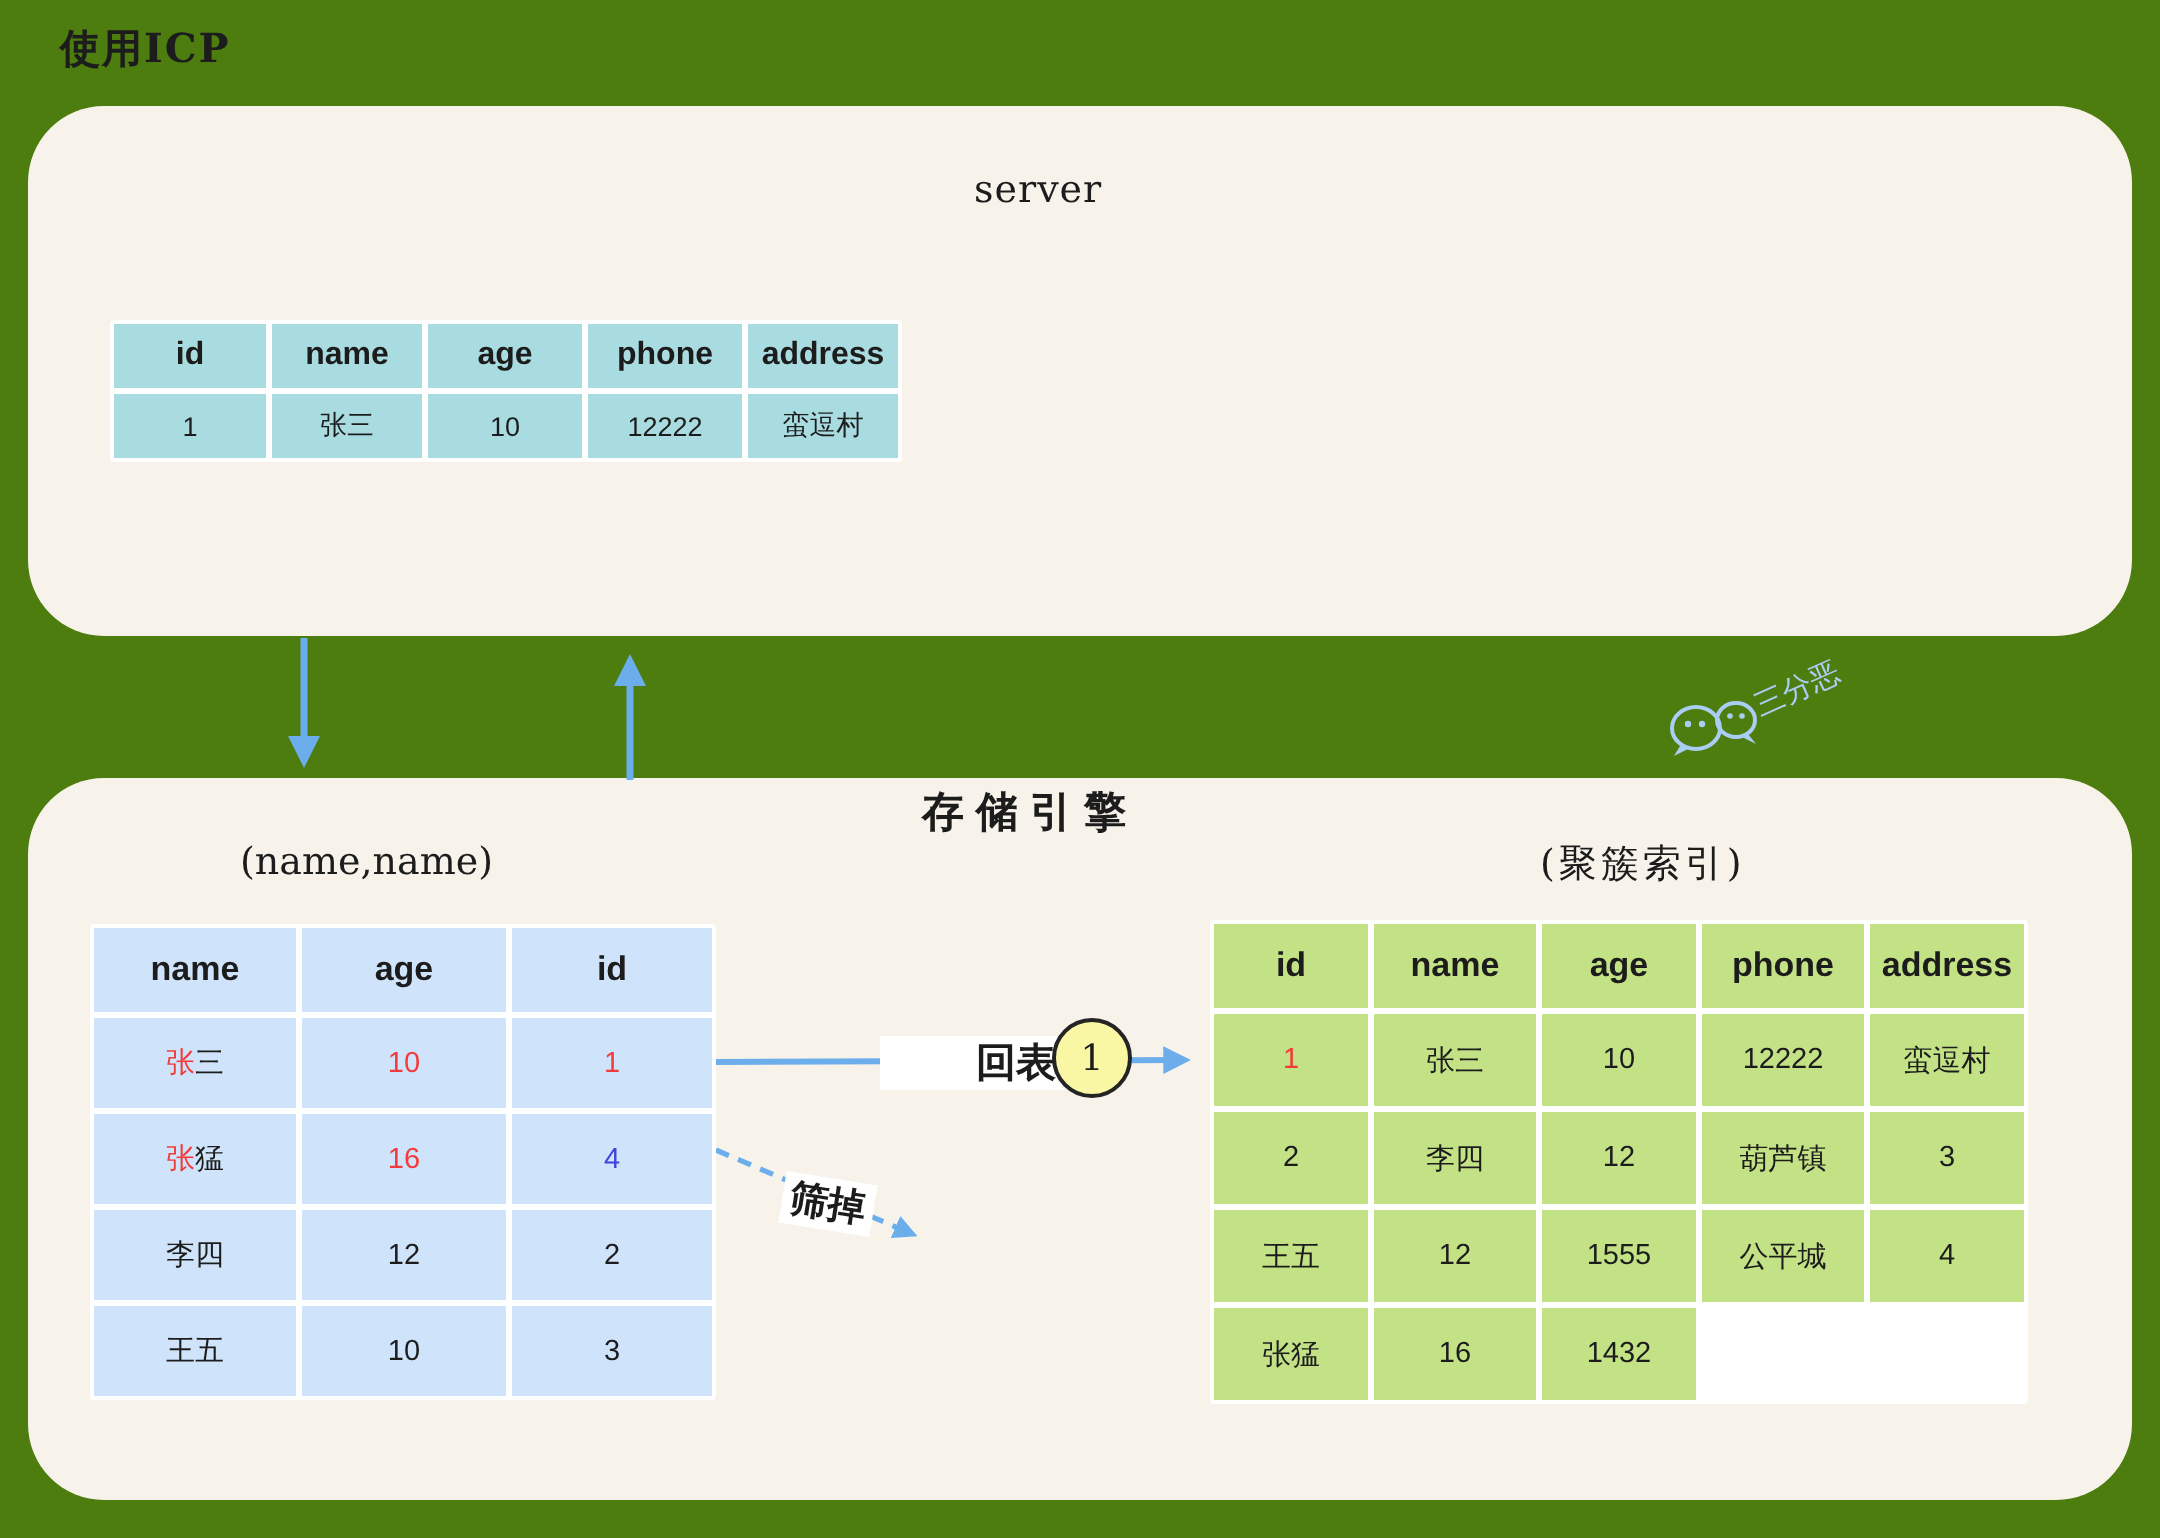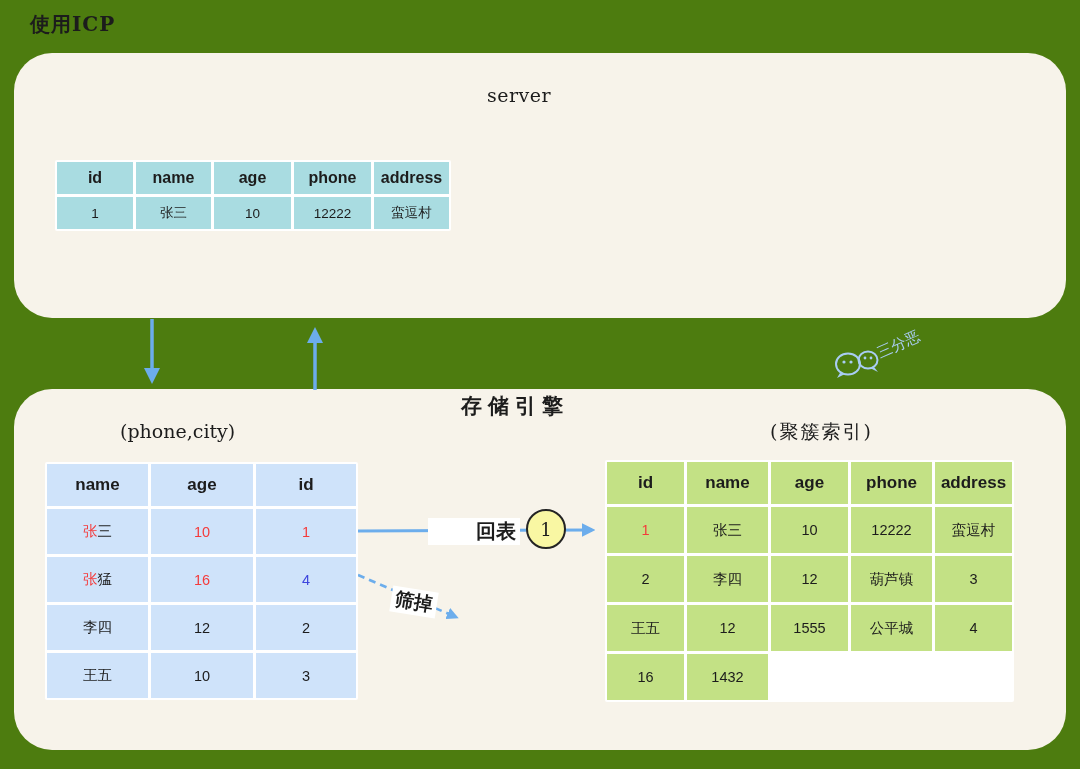--- a/index.html
+++ b/index.html
@@ -40,21 +40,21 @@
   #clustered-table{left:605px;top:460px;grid-template-columns:77px 81px 77px 81px 77px;}
   #clustered-table .cell{height:46px;font-size:14.5px;background:var(--clustered-cell);}
   #clustered-table .head{height:42px;font-size:17px;}
 
   .c-default{color:#1c1c1c;}
   .c-red{color:var(--red);}
   .c-blue{color:var(--blue);}
 
   .flow-label{position:absolute;font-family:"DejaVu Serif",serif;font-weight:700;font-size:20px;
               color:#1c1c1c;background:#ffffff;padding:0 4px;}
-  .back-label{left:428px;top:518px;padding-left:48px;}
+  .back-label{left:440px;top:518px;padding-left:48px;}
   .filter-label{left:391px;top:589px;font-size:19px;transform:rotate(9deg);}
   .step-circle{position:absolute;left:526px;top:509px;width:36px;height:36px;border-radius:50%;
                background:var(--badge-yellow);border:2px solid #242424;display:flex;
                align-items:center;justify-content:center;font-family:"DejaVu Serif",serif;
                font-size:18px;color:#1c1c1c;}
 
   .watermark{position:absolute;left:828px;top:322px;width:120px;height:62px;}
 </style>
 </head>
 <body>
@@ -115,21 +115,21 @@
         <circle cx="16" cy="40" r="1.6"></circle>
         <circle cx="23" cy="40" r="1.6"></circle>
         <circle cx="37" cy="36" r="1.4"></circle>
         <circle cx="43" cy="36" r="1.4"></circle>
       </g>
       <text x="52" y="36" transform="rotate(-24 52 36)" font-size="15" style="fill:var(--watermark-blue)" font-family="DejaVu Serif,serif">三分恶</text>
     </svg>
   </div>
 
   <div class="engine-label">存储引擎</div>
-  <div class="caption caption-left">(phone,city)</div>
+  <div class="caption caption-left">(name,name)</div>
   <div class="caption caption-right">(聚簇索引)</div>
 
   <div id="secondary-table" class="tbl">
       <div class="cell head">name</div>
       <div class="cell head">age</div>
       <div class="cell head">id</div>
       <div class="cell">
         <span class="c-red">张</span>
         <span class="c-default">三</span>
       </div>
@@ -213,20 +213,23 @@
       <div class="cell">
         <span class="c-default">1555</span>
       </div>
       <div class="cell">
         <span class="c-default">公平城</span>
       </div>
       <div class="cell">
         <span class="c-default">4</span>
       </div>
       <div class="cell">
+        <span class="c-default">张猛</span>
+      </div>
+      <div class="cell">
         <span class="c-default">16</span>
       </div>
       <div class="cell">
         <span class="c-default">1432</span>
       </div>
     </div>
 
   <div class="flow-label back-label">回表</div>
   <div class="step-circle">1</div>
   <div class="flow-label filter-label">筛掉</div>

